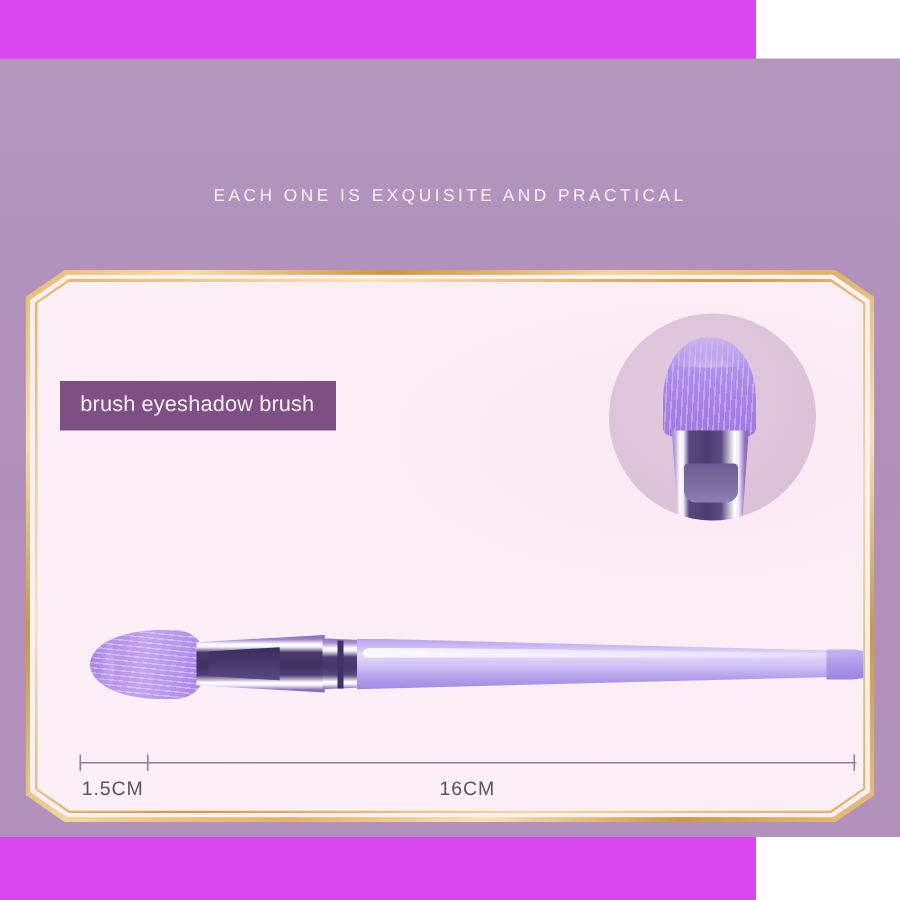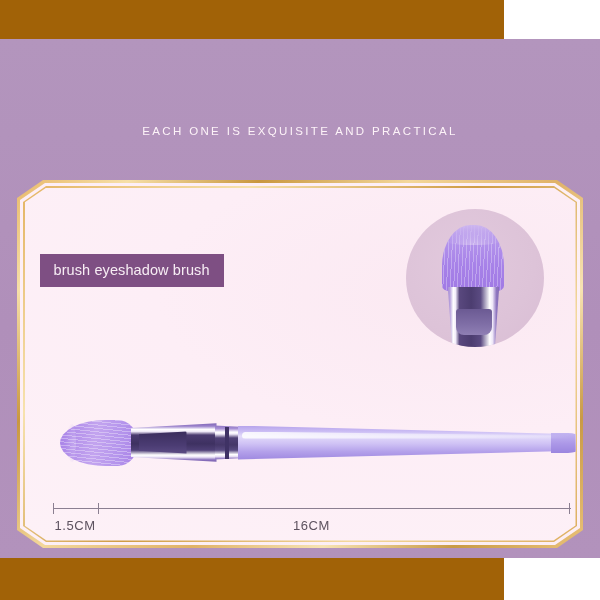--- a/index.html
+++ b/index.html
@@ -6,21 +6,21 @@
   html, body {
     width: 600px; height: 600px;
     background: #ffffff;
     font-family: "Liberation Sans", sans-serif;
     overflow: hidden;
   }
 
   #stage {
     position: relative;
     width: 504px; height: 600px;
-    background: #a16207;
+    background: #d946ef;
   }
 
   
   .banner {
     position: absolute;
     left: 0; top: 39px;
     width: 600px; height: 519px;
     background: linear-gradient(180deg, #b395bd 0%, #b08fba 55%, #b292bc 100%);
   }
 

